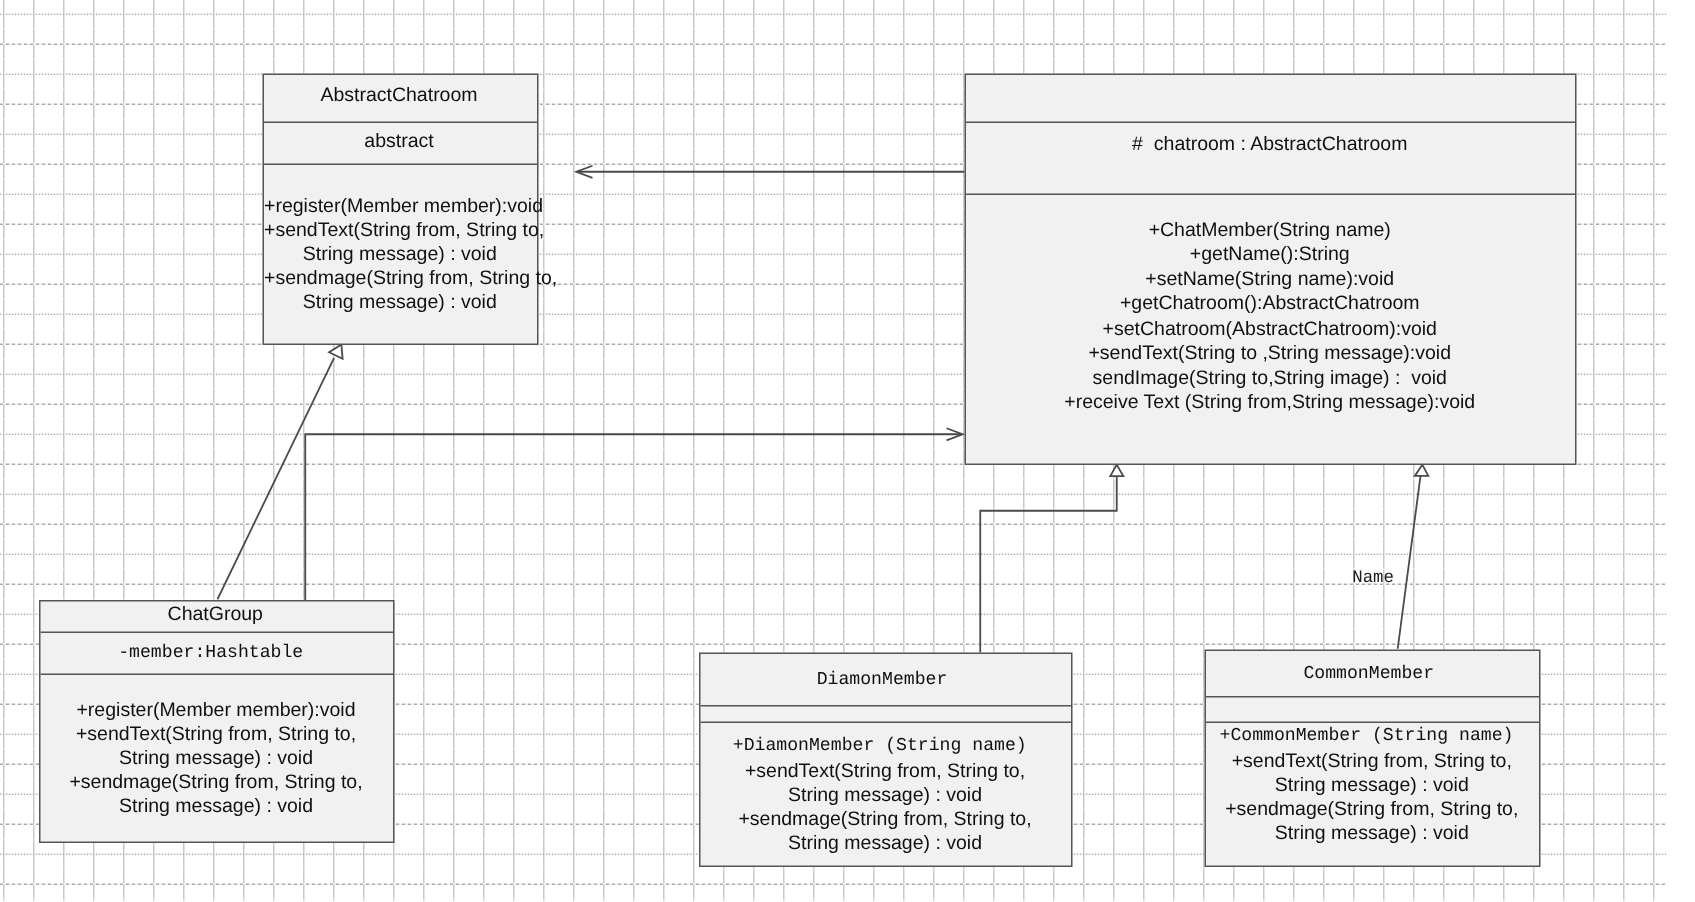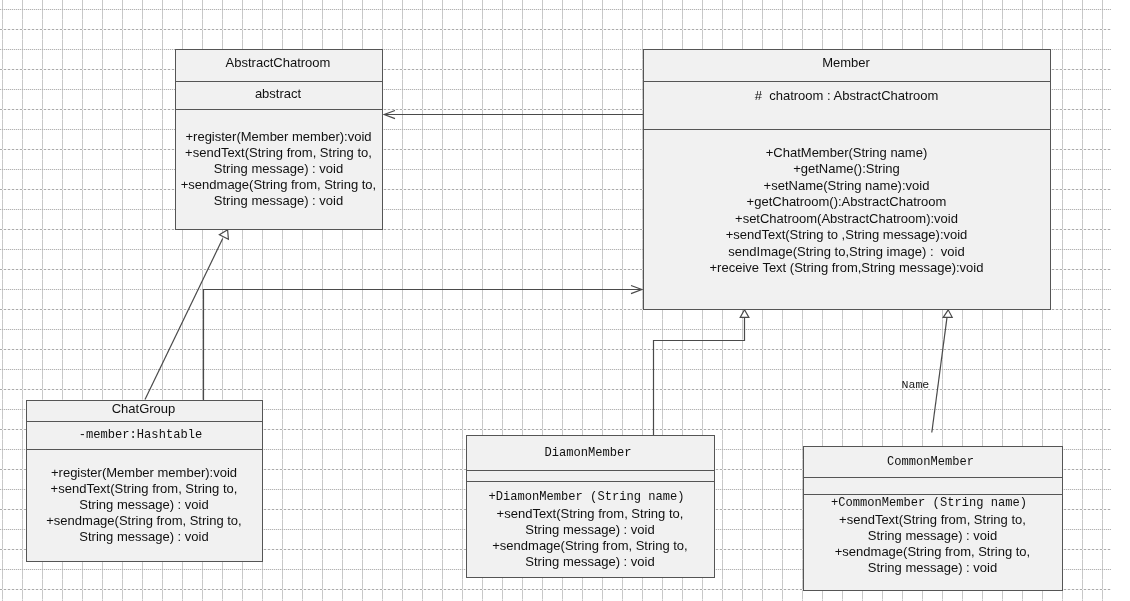--- a/index.html
+++ b/index.html
@@ -140,34 +140,33 @@
       <path d="M931.8,432.5 L947,317.3"></path>
     </g>
     <g fill="#ffffff" stroke="#4a4a4a" stroke-width="1.2" stroke-linejoin="miter">
       <path d="M227.6,229.7 L219.4,234.8 L228.4,239.2 Z"></path>
       <path d="M744.5,309.8 L740.2,317.4 L748.9,317.4 Z"></path>
       <path d="M948.2,309.8 L943.2,317.3 L952.2,317.3 Z"></path>
     </g>
     <text x="901.5" y="388.2" font-family="'Liberation Mono', monospace" font-size="11.6px" fill="#1a1a1a">Name</text>
   </svg>
 
-  <div class="uml" id="box-abstract-chatroom" style="left:175px;top:49px;width:208px;height:181px;">
+  <div class="uml" id="box-abstract-chatroom" style="left:175px;top:49px;width:184px;height:181px;">
     <div class="sec title" style="top:0;height:31px;line-height:26px;">AbstractChatroom</div>
     <div class="sec title div" style="top:31px;height:28px;line-height:24px;">abstract</div>
     <div class="sec body div" id="m-abstract-chatroom" style="top:59px;bottom:0;padding-top:19px;">
         <div class="ln">+register(Member member):void</div>
         <div class="ln">+sendText(String from, String to,</div>
         <div class="ln">String message) : void</div>
         <div class="ln">+sendmage(String from, String to,</div>
         <div class="ln">String message) : void</div>
       </div>
   </div>
 
   <div class="uml" id="box-member" style="left:643px;top:49px;width:408px;height:261px;">
-    <div class="sec title" style="top:0;height:31px;line-height:26px;">Member</div>
     <div class="sec body div" id="a-member" style="top:31px;height:48px;padding-top:5px;">
         <div class="ln">#  chatroom : AbstractChatroom</div>
       </div>
     <div class="sec body div" id="m-member" style="top:79px;bottom:0;padding-top:14.5px;">
         <div class="ln">+ChatMember(String name)</div>
         <div class="ln">+getName():String</div>
         <div class="ln">+setName(String name):void</div>
         <div class="ln">+getChatroom():AbstractChatroom</div>
         <div class="ln">+setChatroom(AbstractChatroom):void</div>
         <div class="ln">+sendText(String to ,String message):void</div>
@@ -195,21 +194,21 @@
     <div class="sec body div" id="a-diamon-member" style="top:34px;height:11px;"></div>
     <div class="sec body div" id="m-diamon-member" style="top:45px;bottom:0;padding-top:8px;">
         <div class="ln mono">+DiamonMember (String name)</div>
         <div class="ln">+sendText(String from, String to,</div>
         <div class="ln">String message) : void</div>
         <div class="ln">+sendmage(String from, String to,</div>
         <div class="ln">String message) : void</div>
       </div>
   </div>
 
-  <div class="uml" id="box-common-member" style="left:803px;top:446px;width:260px;height:145px;">
+  <div class="uml" id="box-common-member" style="left:803px;top:433px;width:224px;height:145px;">
     <div class="sec title mono" style="top:0;height:30px;line-height:31px;">CommonMember</div>
     <div class="sec body div" id="a-common-member" style="top:30px;height:17px;"></div>
     <div class="sec body div" id="m-common-member" style="top:47px;bottom:0;padding-top:1px;">
         <div class="ln mono">+CommonMember (String name)</div>
         <div class="ln">+sendText(String from, String to,</div>
         <div class="ln">String message) : void</div>
         <div class="ln">+sendmage(String from, String to,</div>
         <div class="ln">String message) : void</div>
       </div>
   </div>

